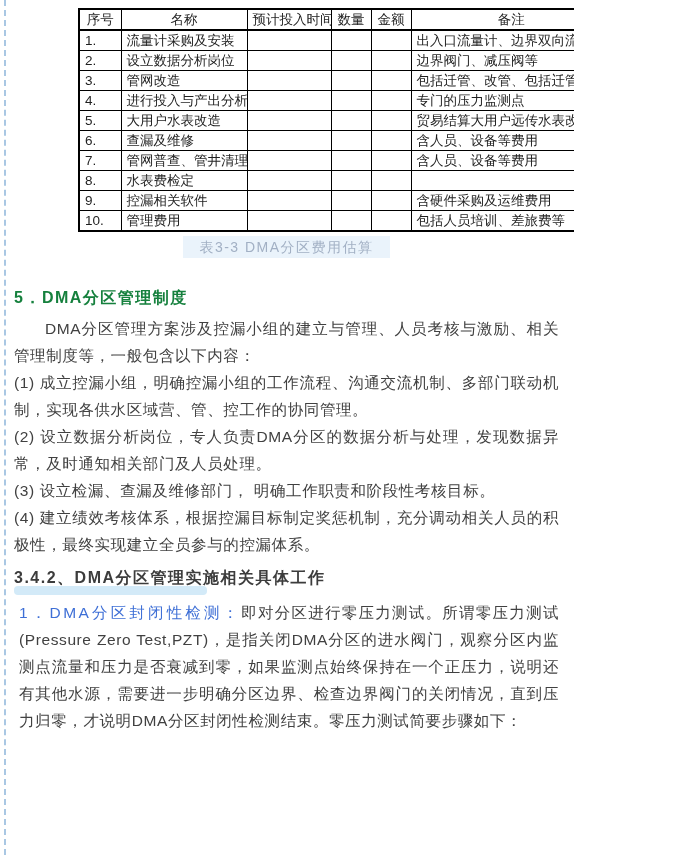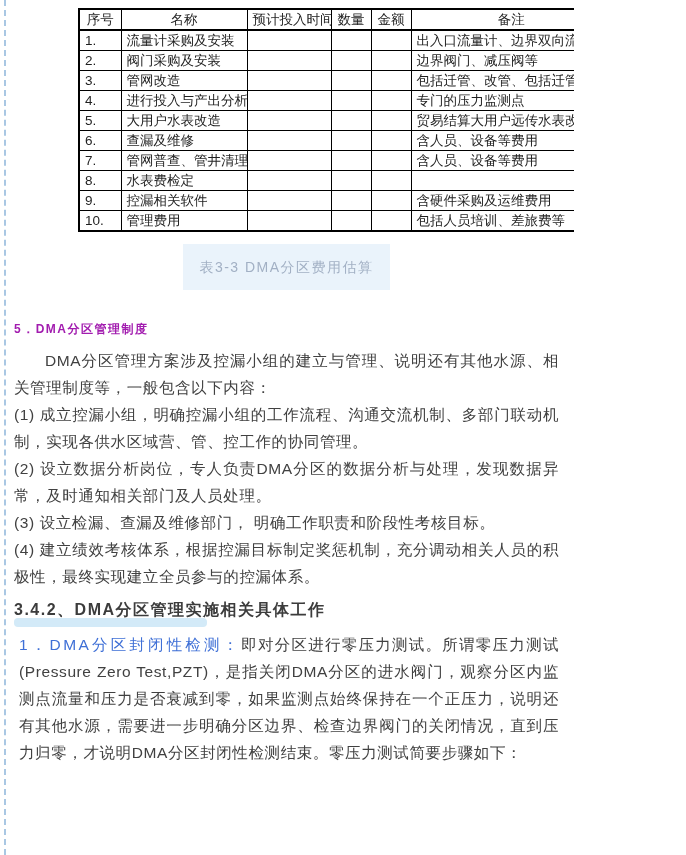--- a/index.html
+++ b/index.html
@@ -22,28 +22,28 @@
   table.cost th, table.cost td {
     border:1px solid #000; height:19px; line-height:19px;
     padding:0 5px; overflow:hidden; white-space:nowrap;
   }
   table.cost { border:2px solid #000; }
   table.cost th { font-weight:normal; text-align:center; border-bottom:2px solid #000; }
   table.cost td { text-align:left; }
 
   .table-caption {
     width:-moz-fit-content; width:fit-content;
-    margin:12px auto 0 auto;
+    margin:4px auto 0 auto;
     background:#eaf3fb; color:#a2b0c4;
-    font-size:14px; line-height:22px; padding:12px 16px; letter-spacing:1.5px;
+    font-size:14px; line-height:22px; padding:0 16px; letter-spacing:1.5px;
   }
 
   
   .sec-heading {
-    font-size:12px; font-weight:bold; color:#a21caf;
+    font-size:16px; font-weight:bold; color:#15803d;
     margin:30px 0 0 0; letter-spacing:1.5px; line-height:19px;
   }
   p.body {
     font-size:15.5px; color:#414141; line-height:27px;
     margin:0; text-align:justify; letter-spacing:0.6px;
   }
   p.body.first { margin-top:8px; }
   p.indent { text-indent:2em; }
 
   .center-heading-wrap { text-align:left; margin-top:10px; }
@@ -93,21 +93,21 @@
         <tr>
           <td>1.</td>
           <td>流量计采购及安装</td>
           <td></td>
           <td></td>
           <td></td>
           <td>出入口流量计、边界双向流量计</td>
         </tr>
         <tr>
           <td>2.</td>
-          <td>阀门采购及安装</td>
+          <td>设立数据分析岗位</td>
           <td></td>
           <td></td>
           <td></td>
           <td>边界阀门、减压阀等</td>
         </tr>
         <tr>
           <td>3.</td>
           <td>管网改造</td>
           <td></td>
           <td></td>
@@ -169,21 +169,21 @@
           <td></td>
           <td></td>
           <td>包括人员培训、差旅费等</td>
         </tr>
       </tbody>
     </table>
 
     <div class="table-caption">表3-3 DMA分区费用估算</div>
 
     <div class="sec-heading">5．DMA分区管理制度</div>
-    <p class="body first indent">DMA分区管理方案涉及控漏小组的建立与管理、说明还有其他水源、相关管理制度等，一般包含以下内容：</p>
+    <p class="body first indent">DMA分区管理方案涉及控漏小组的建立与管理、人员考核与激励、相关管理制度等，一般包含以下内容：</p>
     <p class="body">(1) 成立控漏小组，明确控漏小组的工作流程、沟通交流机制、多部门联动机制，实现各供水区域营、管、控工作的协同管理。</p>
     <p class="body">(2) 设立数据分析岗位，专人负责DMA分区的数据分析与处理，发现数据异常，及时通知相关部门及人员处理。</p>
     <p class="body">(3) 设立检漏、查漏及维修部门， 明确工作职责和阶段性考核目标。</p>
     <p class="body">(4) 建立绩效考核体系，根据控漏目标制定奖惩机制，充分调动相关人员的积极性，最终实现建立全员参与的控漏体系。</p>
 
 
     <div class="center-heading-wrap">
       <span class="center-heading">
         <span>3.4.2、DMA分区管理实施相关具体工作</span>
         <span class="hl-bar"></span>

